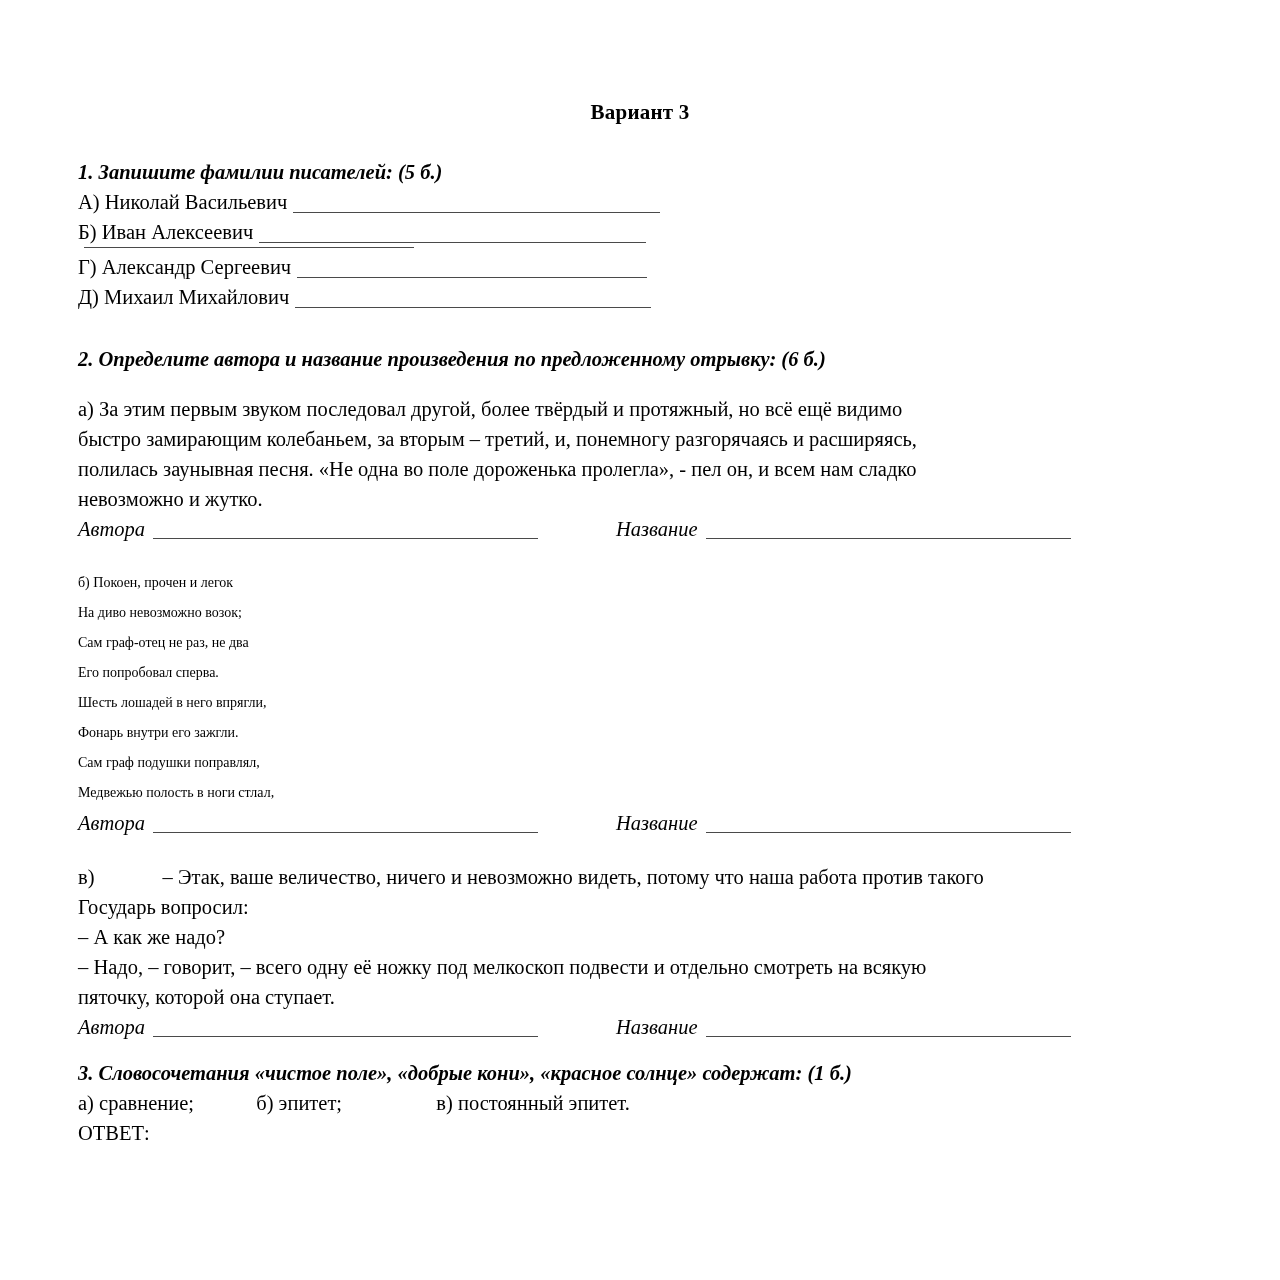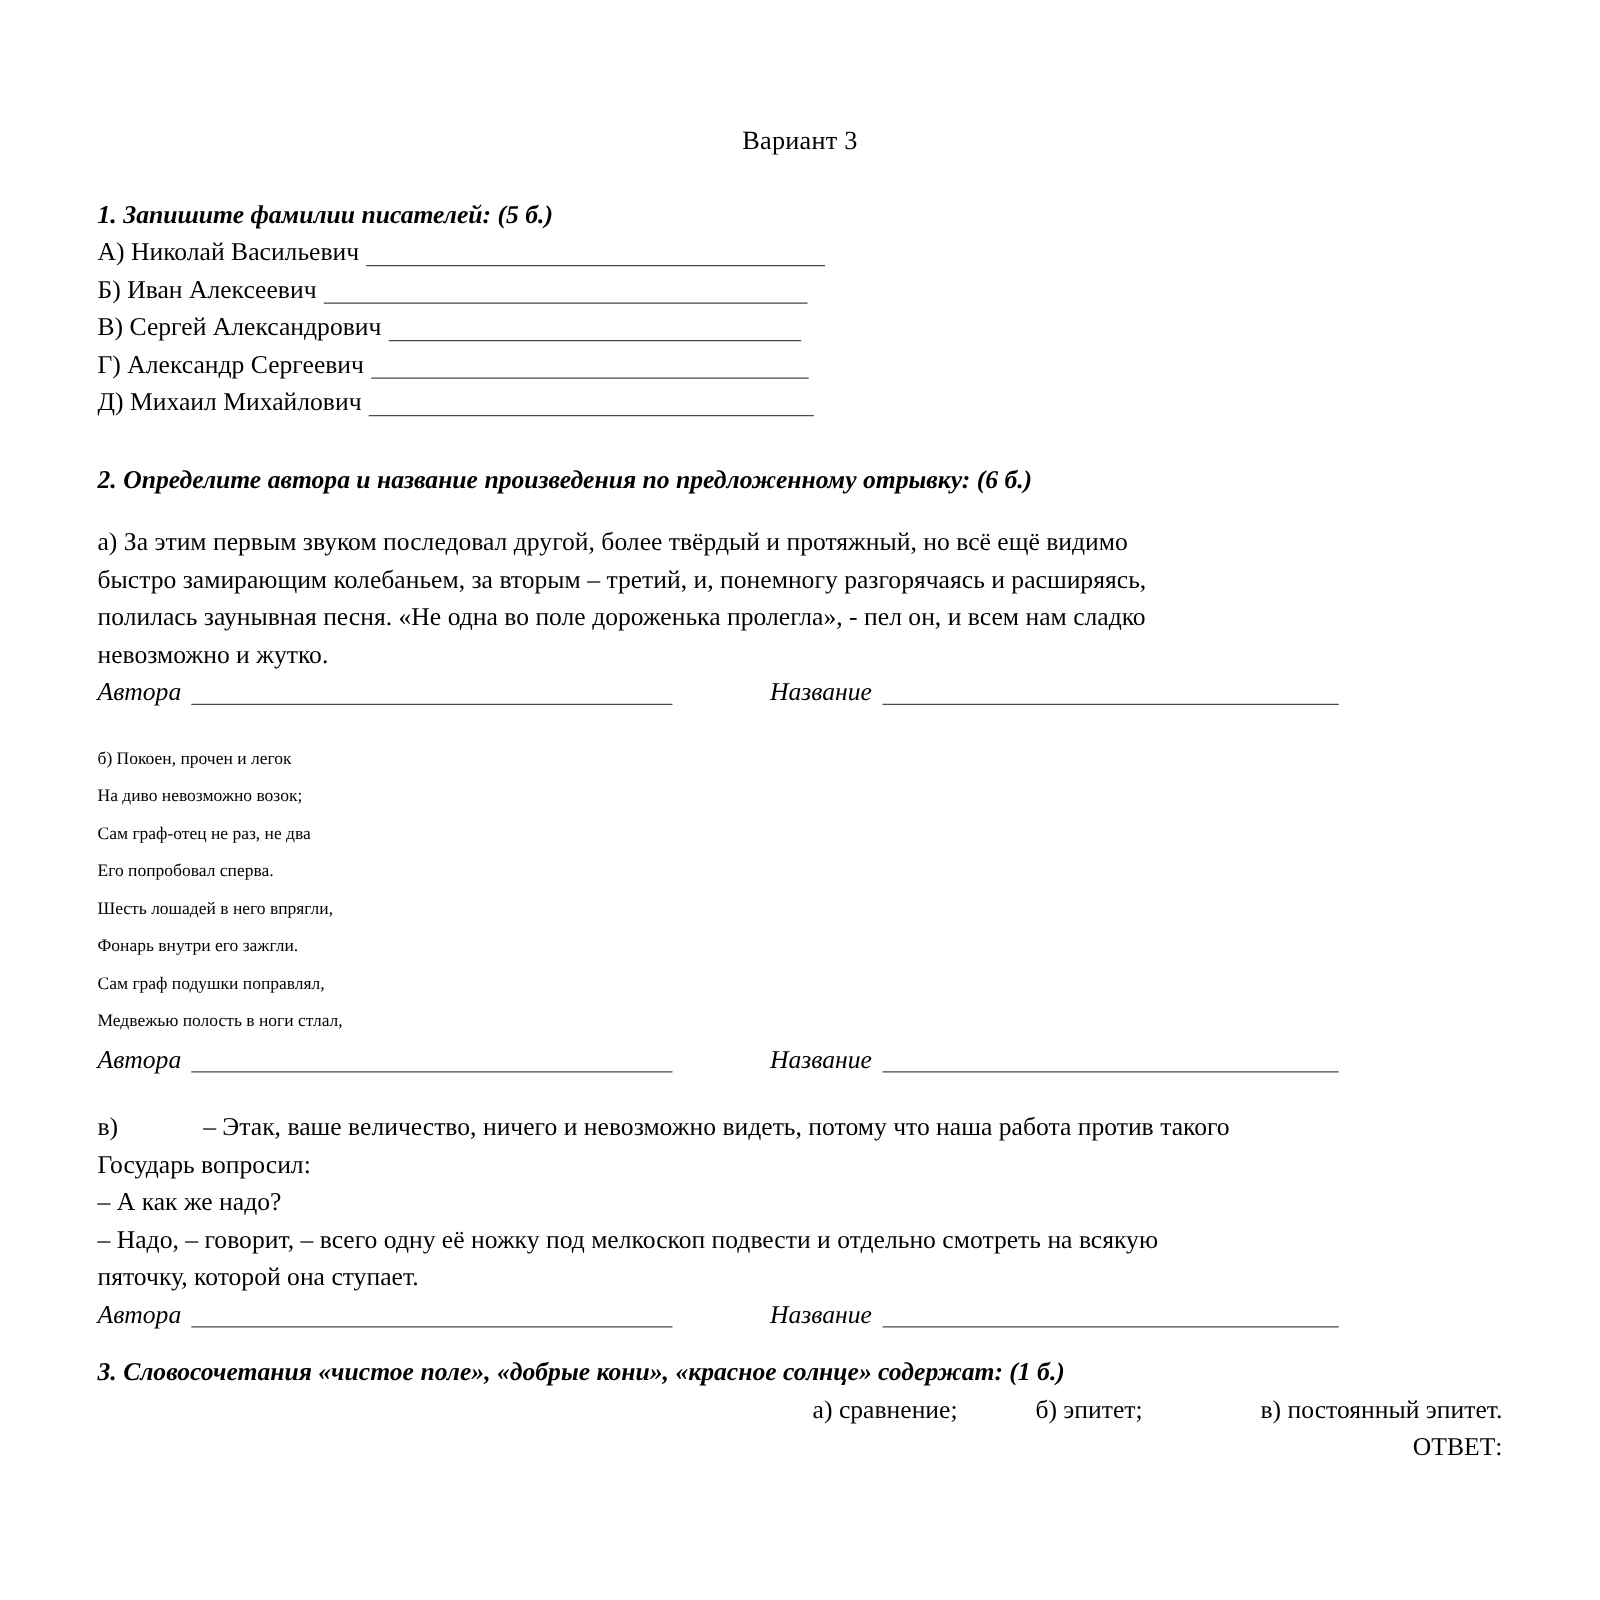--- a/index.html
+++ b/index.html
@@ -16,21 +16,21 @@
   }
   .page {
     position: relative;
     width: 1280px;
     height: 1280px;
     box-sizing: border-box;
     padding: 0 78px 0 78px;
   }
   .doc-title {
     text-align: center;
-    font-weight: normal;
+    font-weight: bold;
     font-size: 21px;
     margin: 0;
     padding-top: 100px;
     letter-spacing: 0.2px;
     
     padding-right: 0px;
   }
   .q-heading {
     font-weight: bold;
     font-size: 20.5px;
@@ -104,21 +104,20 @@
   .rule-title  { width: 365px; }
   .ans-gap { flex: 0 0 auto; width: 78px; }
 
   .tab-indent { display: inline-block; width: 68px; }
 
   .opt-row {
     font-size: 20.5px;
     line-height: 30px;
     margin: 0;
     white-space: nowrap;
-    text-align: right;
   }
   .opt-gap-1 { display: inline-block; width: 52px; }
   .opt-gap-2 { display: inline-block; width: 84px; }
 </style>
 </head>
 <body>
 
 <div class="page">
 
   <div class="doc-title">Вариант 3</div>
@@ -132,21 +131,20 @@
       <span class="item-label">А) Николай Васильевич</span>
       <span class="fill-rule blank-a"></span>
     </div>
 
     <div class="item-line">
       <span class="item-label">Б) Иван Алексеевич</span>
       <span class="fill-rule blank-b"></span>
     </div>
 
     <div class="item-line">
-      <span class="item-label">В) Сергей Александрович</span>
       <span class="fill-rule blank-v"></span>
     </div>
 
     <div class="item-line">
       <span class="item-label">Г) Александр Сергеевич</span>
       <span class="fill-rule blank-g"></span>
     </div>
 
     <div class="item-line">
       <span class="item-label">Д) Михаил Михайлович</span>

